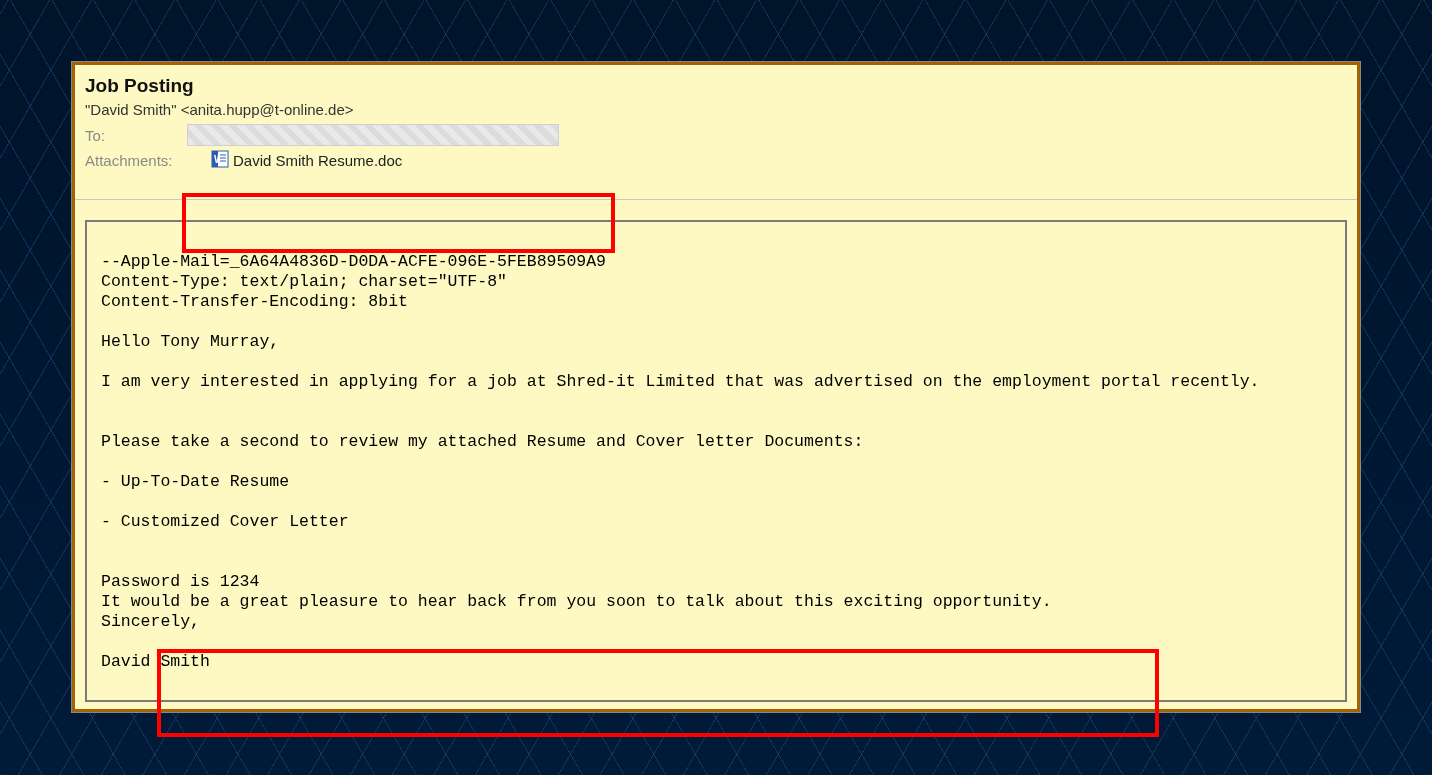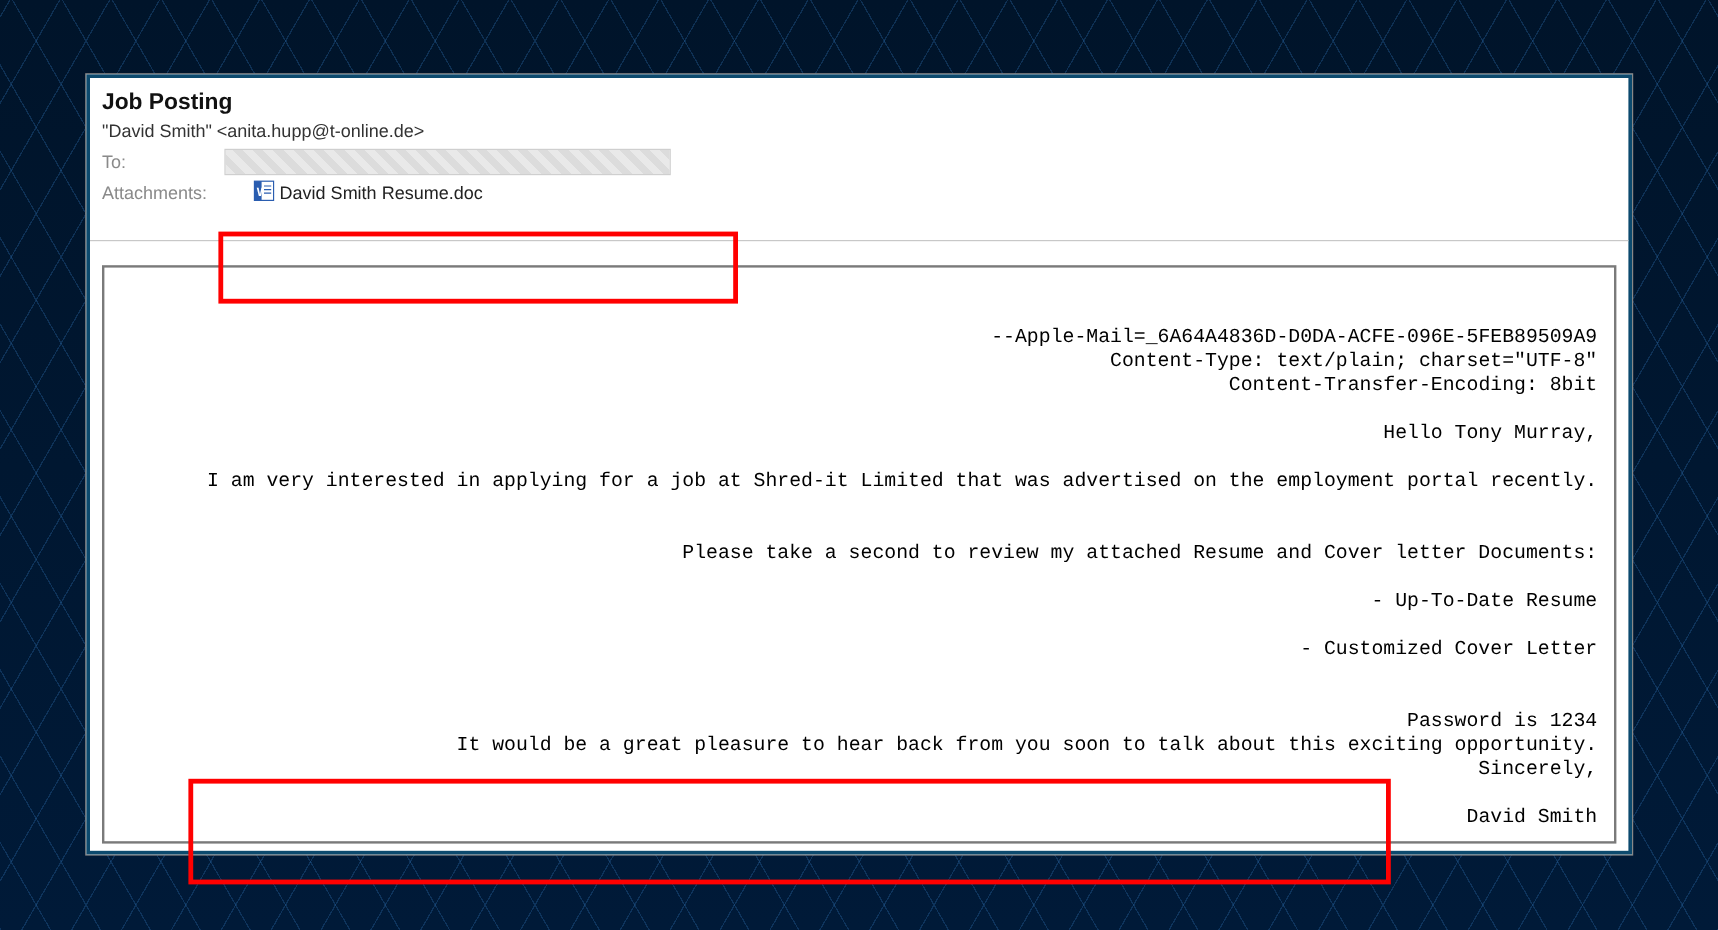--- a/index.html
+++ b/index.html
@@ -8,21 +8,21 @@
     background-image:
       repeating-linear-gradient(60deg,rgba(40,100,160,.35) 0 1px,transparent 1px 36px),
       repeating-linear-gradient(-60deg,rgba(40,100,160,.35) 0 1px,transparent 1px 36px),
       linear-gradient(#00142a,#001a38);
     font-family:"Segoe UI",Arial,sans-serif;
     font-size:15px;
     color:#222;
   }
   .window{
     position:absolute;left:72px;top:62px;width:1288px;height:650px;
-    background:#ffffff;border:3px solid #0c4a6e;box-sizing:border-box;
+    background:#fef9c3;border:3px solid #a16207;box-sizing:border-box;
     box-shadow:0 0 0 1px #888;
   }
   .header{padding:10px 10px 0 10px;}
   .subject{font-weight:700;font-size:19px;color:#111;margin:0 0 4px 0;}
   .from{font-size:15px;color:#333;margin:0 0 6px 0;}
   .meta-row{display:flex;align-items:center;font-size:15px;}
   .meta-label{color:#8a8a8a;width:102px;}
   .to-field{
     display:inline-block;width:370px;height:20px;border:1px solid #cfcfcf;
     background:repeating-linear-gradient(45deg,#e9e9e9 0 6px,#dcdcdc 6px 12px);
@@ -34,21 +34,21 @@
   .highlight-box{border:4px solid #ff0000;position:absolute;pointer-events:none;}
   .hl1{left:107px;top:128px;width:425px;height:52px;}
   .hl2{left:82px;top:584px;width:994px;height:80px;}
   .divider{border:none;border-top:1px solid #c8c8c8;margin:28px 0 0 0;}
   .body-frame{
     margin:20px 10px 10px 10px;border:2px solid #7a7a7a;
     height:482px;box-sizing:border-box;overflow:hidden;position:relative;
   }
   .body-text{
     font-family:"Courier New",monospace;font-size:16.5px;line-height:20px;
-    color:#000;white-space:pre;padding:48px 14px 14px 14px;margin:0;text-align:right;
+    color:#000;white-space:pre;padding:30px 14px 14px 14px;margin:0;
   }
 </style>
 </head>
 <body>
 
 <div class="window">
 
   <div class="header">
     <div class="subject">Job Posting</div>
     <div class="from">"David Smith" &lt;anita.hupp@t-online.de&gt;</div>

